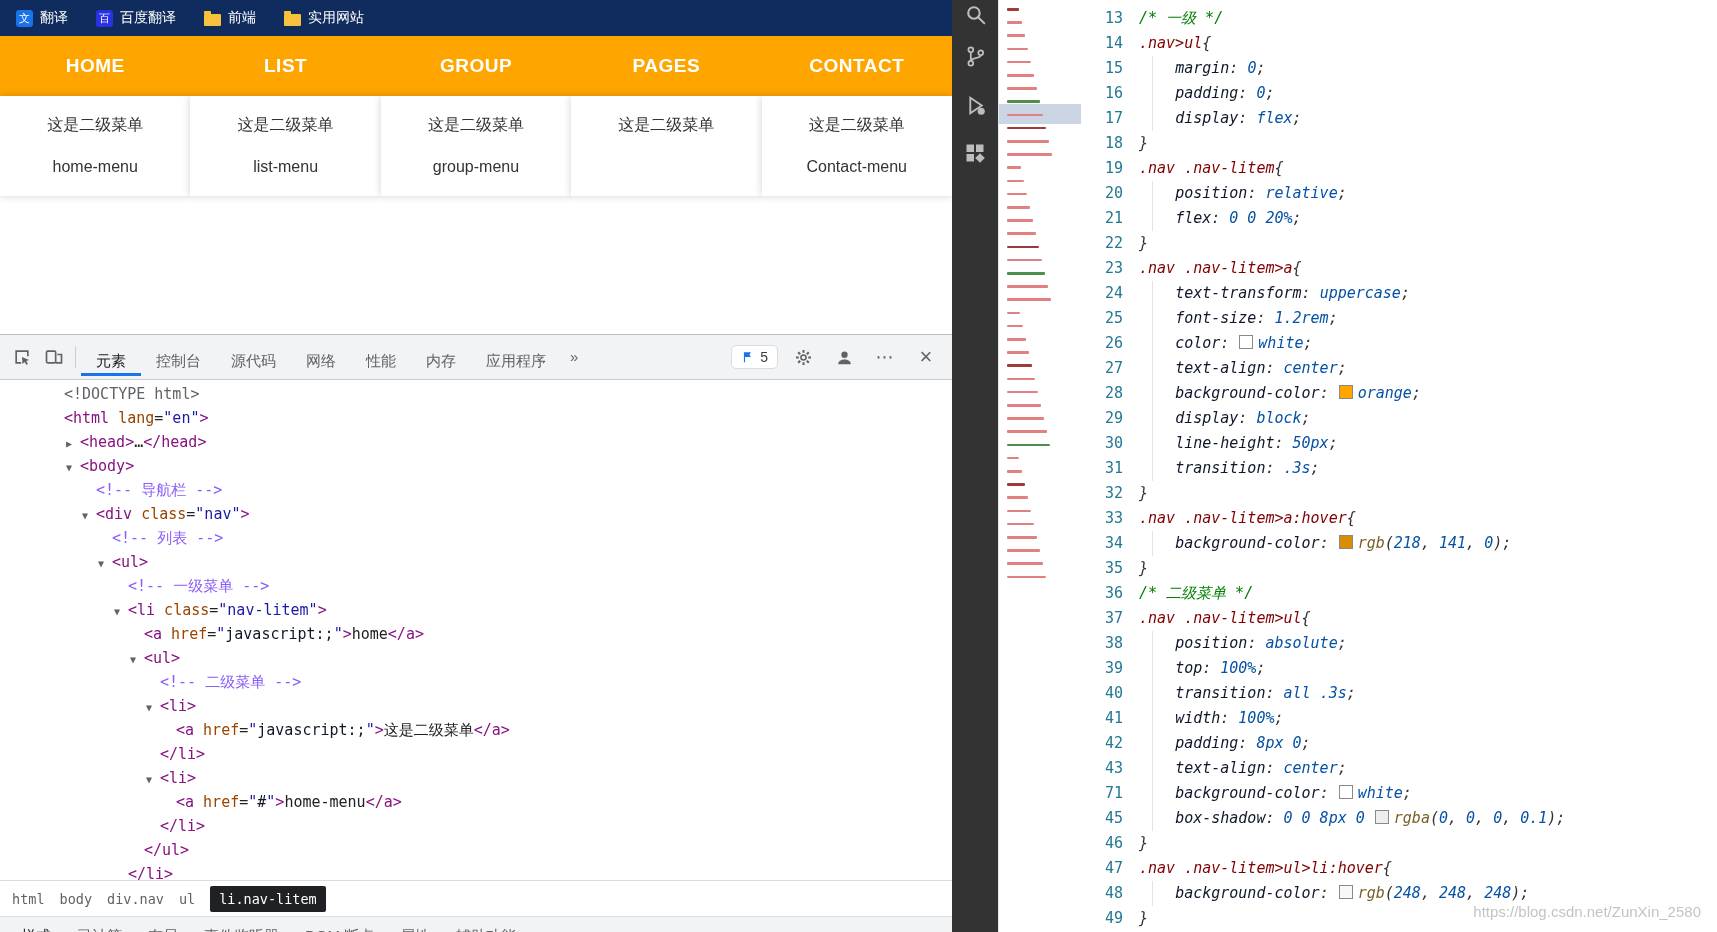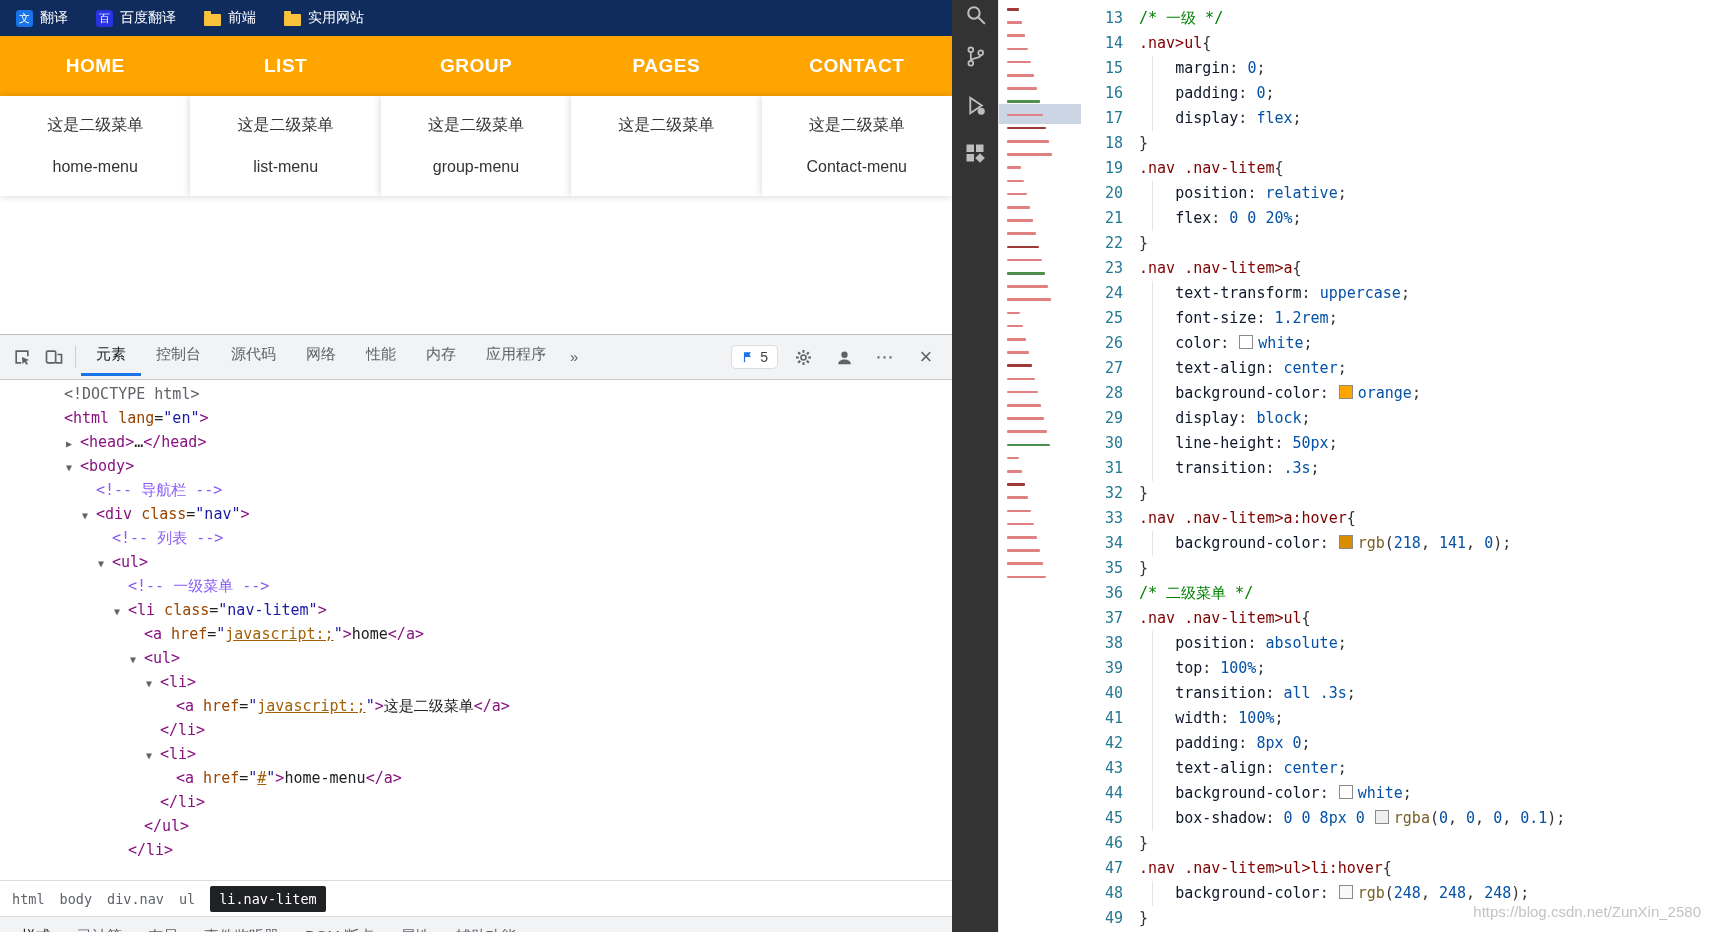--- a/index.html
+++ b/index.html
@@ -30,36 +30,36 @@
 
   .page-rest{height:138px;background:#fff;}
 
   
   .devtools{height:598px;box-sizing:border-box;border-top:1px solid #bdc1c6;background:#fff;
             display:flex;flex-direction:column;overflow:hidden;}
   .dt-toolbar{flex:none;height:44px;background:#f1f3f4;border-bottom:1px solid #cacdd1;
               display:flex;align-items:center;padding-left:6px;}
   .dt-iconbtn{width:32px;height:34px;display:flex;align-items:center;justify-content:center;flex:none;}
   .dt-sep{width:1px;height:22px;background:#cacdd1;margin:0 5px;flex:none;}
-  .dt-tabs{display:flex;height:37px;align-items:flex-end;}
+  .dt-tabs{display:flex;height:37px;}
   .dt-tab{padding:0 15px;line-height:44px;font-size:15px;color:#5f6368;white-space:nowrap;}
   .dt-tab.active{color:#202124;box-shadow:inset 0 -3px 0 #1a73e8;}
   .dt-more{color:#5f6368;font-size:15px;padding:0 9px;line-height:44px;}
   .dt-right{margin-left:auto;display:flex;align-items:center;gap:9px;padding-right:10px;}
   .issues-badge{display:flex;align-items:center;gap:5px;border:1px solid #dadce0;border-radius:5px;
                 padding:3px 9px;background:#fff;font-size:14px;color:#3c4043;}
   .dots{color:#5f6368;font-size:18px;letter-spacing:1px;}
   .dt-x{color:#5f6368;font-size:22px;font-weight:400;}
 
   .elements-tree{flex:none;height:497px;overflow:hidden;background:#fff;position:relative;
                  font-family:"DejaVu Sans Mono",monospace;font-size:15px;line-height:22px;padding-top:3px;margin-left:26px;}
   .tree-row{white-space:pre;position:relative;}
   .arrow{display:inline-block;width:14px;color:#5f6368;font-size:10px;}
   .tk-tag{color:#881280}.tk-attr{color:#994500}.tk-val{color:#1a1aa6}
-  .tk-lnk{color:#a16207;text-decoration:underline}
+  .tk-lnk{color:#0f172a;}
   .tk-cmt{color:#8b5cf6}.tk-doc{color:#5f6368}.tk-txt{color:#202124}
   .tk-pun{color:#202124}
 
   .dt-crumbs{flex:none;height:36px;box-sizing:border-box;border-top:1px solid #dadce0;background:#fff;
              display:flex;align-items:center;gap:15px;padding:0 12px;
              font-family:"DejaVu Sans Mono",monospace;font-size:13.5px;color:#5f6368;}
   .crumb.selected{background:#202124;color:#fff;padding:5px 9px;border-radius:2px;}
 
   .dt-sidebar-tabs{flex:none;height:56px;box-sizing:border-box;border-top:1px solid #dadce0;
                    background:#f1f3f4;display:flex;font-size:15px;color:#5f6368;padding:0 8px;}
@@ -74,21 +74,21 @@
            align-items:center;justify-content:center;}
 
   .minimap{flex:none;width:82px;position:relative;background:#fff;border-left:1px solid #e8e8e8;
            overflow:hidden;}
   .mm-line{position:absolute;height:2.5px;border-radius:1px;}
   .mm-slider{position:absolute;left:0;right:0;top:104px;height:20px;background:rgba(105,135,175,.35);}
 
   .editor{flex:1;display:flex;background:#fff;overflow:hidden;padding-top:6px;
           font-family:"DejaVu Sans Mono",monospace;font-size:15px;line-height:25px;}
   .gutter{flex:none;width:58px;box-sizing:border-box;text-align:right;padding-right:16px;color:#237893;}
-  .code{flex:1;white-space:pre;}
+  .code{flex:1;white-space:pre;font-style:italic;}
   .code-line{position:relative;}
   .code-line.ind::before{content:'';position:absolute;left:13px;top:0;bottom:0;
                          border-left:1px solid #e4e4e4;}
   .t-cmt{color:#008000}.t-sel{color:#800000}.t-prop{color:#0f172a}
   .t-val{color:#0451a5}.t-num{color:#0451a5}.t-fn{color:#795e26}
   .t-pun{color:#333}.t-pln{color:#333}
   .swatch{display:inline-block;width:12px;height:12px;border:1px solid #8a8a8a;
           margin:0 5px 0 1px;vertical-align:-1px;background:#fff;}
 
   .watermark{position:absolute;right:16px;bottom:12px;color:rgba(175,175,175,.75);
@@ -218,20 +218,21 @@
           <div class="tree-row" style="padding-left: 40px;"><span class="arrow">▶</span><span class="tk-tag">&lt;head&gt;</span><span class="tk-txt">…</span><span class="tk-tag">&lt;/head&gt;</span></div>
           <div class="tree-row" style="padding-left: 40px;"><span class="arrow">▼</span><span class="tk-tag">&lt;body&gt;</span></div>
           <div class="tree-row" style="padding-left: 56px;"><span class="arrow"> </span><span class="tk-cmt">&lt;!-- 导航栏 --&gt;</span></div>
           <div class="tree-row" style="padding-left: 56px;"><span class="arrow">▼</span><span class="tk-tag">&lt;div</span><span class="tk-attr"> class</span><span class="tk-pun">=</span><span class="tk-val">"nav"</span><span class="tk-tag">&gt;</span></div>
           <div class="tree-row" style="padding-left: 72px;"><span class="arrow"> </span><span class="tk-cmt">&lt;!-- 列表 --&gt;</span></div>
           <div class="tree-row" style="padding-left: 72px;"><span class="arrow">▼</span><span class="tk-tag">&lt;ul&gt;</span></div>
           <div class="tree-row" style="padding-left: 88px;"><span class="arrow"> </span><span class="tk-cmt">&lt;!-- 一级菜单 --&gt;</span></div>
           <div class="tree-row" style="padding-left: 88px;"><span class="arrow">▼</span><span class="tk-tag">&lt;li</span><span class="tk-attr"> class</span><span class="tk-pun">=</span><span class="tk-val">"nav-litem"</span><span class="tk-tag">&gt;</span></div>
           <div class="tree-row" style="padding-left: 104px;"><span class="arrow"> </span><span class="tk-tag">&lt;a</span><span class="tk-attr"> href</span><span class="tk-pun">=</span><span class="tk-val">"</span><span class="tk-lnk">javascript:;</span><span class="tk-val">"</span><span class="tk-tag">&gt;</span><span class="tk-txt">home</span><span class="tk-tag">&lt;/a&gt;</span></div>
           <div class="tree-row" style="padding-left: 104px;"><span class="arrow">▼</span><span class="tk-tag">&lt;ul&gt;</span></div>
+          <div class="tree-row" style="padding-left: 120px;"><span class="arrow"> </span><span class="tk-cmt">&lt;!-- 二级菜单 --&gt;</span></div>
           <div class="tree-row" style="padding-left: 120px;"><span class="arrow">▼</span><span class="tk-tag">&lt;li&gt;</span></div>
           <div class="tree-row" style="padding-left: 136px;"><span class="arrow"> </span><span class="tk-tag">&lt;a</span><span class="tk-attr"> href</span><span class="tk-pun">=</span><span class="tk-val">"</span><span class="tk-lnk">javascript:;</span><span class="tk-val">"</span><span class="tk-tag">&gt;</span><span class="tk-txt">这是二级菜单</span><span class="tk-tag">&lt;/a&gt;</span></div>
           <div class="tree-row" style="padding-left: 120px;"><span class="arrow"> </span><span class="tk-tag">&lt;/li&gt;</span></div>
           <div class="tree-row" style="padding-left: 120px;"><span class="arrow">▼</span><span class="tk-tag">&lt;li&gt;</span></div>
           <div class="tree-row" style="padding-left: 136px;"><span class="arrow"> </span><span class="tk-tag">&lt;a</span><span class="tk-attr"> href</span><span class="tk-pun">=</span><span class="tk-val">"</span><span class="tk-lnk">#</span><span class="tk-val">"</span><span class="tk-tag">&gt;</span><span class="tk-txt">home-menu</span><span class="tk-tag">&lt;/a&gt;</span></div>
           <div class="tree-row" style="padding-left: 120px;"><span class="arrow"> </span><span class="tk-tag">&lt;/li&gt;</span></div>
           <div class="tree-row" style="padding-left: 104px;"><span class="arrow"> </span><span class="tk-tag">&lt;/ul&gt;</span></div>
           <div class="tree-row" style="padding-left: 88px;"><span class="arrow"> </span><span class="tk-tag">&lt;/li&gt;</span></div>
         </div>
 
@@ -364,21 +365,21 @@
           <div class="gut-line">34</div>
           <div class="gut-line">35</div>
           <div class="gut-line">36</div>
           <div class="gut-line">37</div>
           <div class="gut-line">38</div>
           <div class="gut-line">39</div>
           <div class="gut-line">40</div>
           <div class="gut-line">41</div>
           <div class="gut-line">42</div>
           <div class="gut-line">43</div>
-          <div class="gut-line">44</div>
+          <div class="gut-line">71</div>
           <div class="gut-line">45</div>
           <div class="gut-line">46</div>
           <div class="gut-line">47</div>
           <div class="gut-line">48</div>
           <div class="gut-line">49</div>
           <div class="gut-line">50</div>
         </div>
       <div class="code"><div class="code-line"><span class="t-cmt">/* 一级 */</span></div><div class="code-line"><span class="t-sel">.nav&gt;ul</span><span class="t-pun">{</span></div><div class="code-line ind"><span class="t-pln">    </span><span class="t-prop">margin</span><span class="t-pun">: </span><span class="t-num">0</span><span class="t-pun">;</span></div><div class="code-line ind"><span class="t-pln">    </span><span class="t-prop">padding</span><span class="t-pun">: </span><span class="t-num">0</span><span class="t-pun">;</span></div><div class="code-line ind"><span class="t-pln">    </span><span class="t-prop">display</span><span class="t-pun">: </span><span class="t-val">flex</span><span class="t-pun">;</span></div><div class="code-line"><span class="t-pun">}</span></div><div class="code-line"><span class="t-sel">.nav .nav-litem</span><span class="t-pun">{</span></div><div class="code-line ind"><span class="t-pln">    </span><span class="t-prop">position</span><span class="t-pun">: </span><span class="t-val">relative</span><span class="t-pun">;</span></div><div class="code-line ind"><span class="t-pln">    </span><span class="t-prop">flex</span><span class="t-pun">: </span><span class="t-num">0 0 20%</span><span class="t-pun">;</span></div><div class="code-line"><span class="t-pun">}</span></div><div class="code-line"><span class="t-sel">.nav .nav-litem&gt;a</span><span class="t-pun">{</span></div><div class="code-line ind"><span class="t-pln">    </span><span class="t-prop">text-transform</span><span class="t-pun">: </span><span class="t-val">uppercase</span><span class="t-pun">;</span></div><div class="code-line ind"><span class="t-pln">    </span><span class="t-prop">font-size</span><span class="t-pun">: </span><span class="t-num">1.2rem</span><span class="t-pun">;</span></div><div class="code-line ind"><span class="t-pln">    </span><span class="t-prop">color</span><span class="t-pun">: </span><span class="swatch" style="background: rgb(255, 255, 255);"></span><span class="t-val">white</span><span class="t-pun">;</span></div><div class="code-line ind"><span class="t-pln">    </span><span class="t-prop">text-align</span><span class="t-pun">: </span><span class="t-val">center</span><span class="t-pun">;</span></div><div class="code-line ind"><span class="t-pln">    </span><span class="t-prop">background-color</span><span class="t-pun">: </span><span class="swatch" style="background: rgb(255, 165, 0);"></span><span class="t-val">orange</span><span class="t-pun">;</span></div><div class="code-line ind"><span class="t-pln">    </span><span class="t-prop">display</span><span class="t-pun">: </span><span class="t-val">block</span><span class="t-pun">;</span></div><div class="code-line ind"><span class="t-pln">    </span><span class="t-prop">line-height</span><span class="t-pun">: </span><span class="t-num">50px</span><span class="t-pun">;</span></div><div class="code-line ind"><span class="t-pln">    </span><span class="t-prop">transition</span><span class="t-pun">: </span><span class="t-num">.3s</span><span class="t-pun">;</span></div><div class="code-line"><span class="t-pun">}</span></div><div class="code-line"><span class="t-sel">.nav .nav-litem&gt;a:hover</span><span class="t-pun">{</span></div><div class="code-line ind"><span class="t-pln">    </span><span class="t-prop">background-color</span><span class="t-pun">: </span><span class="swatch" style="background: rgb(218, 141, 0);"></span><span class="t-fn">rgb</span><span class="t-pun">(</span><span class="t-num">218</span><span class="t-pun">, </span><span class="t-num">141</span><span class="t-pun">, </span><span class="t-num">0</span><span class="t-pun">);</span></div><div class="code-line"><span class="t-pun">}</span></div><div class="code-line"><span class="t-cmt">/* 二级菜单 */</span></div><div class="code-line"><span class="t-sel">.nav .nav-litem&gt;ul</span><span class="t-pun">{</span></div><div class="code-line ind"><span class="t-pln">    </span><span class="t-prop">position</span><span class="t-pun">: </span><span class="t-val">absolute</span><span class="t-pun">;</span></div><div class="code-line ind"><span class="t-pln">    </span><span class="t-prop">top</span><span class="t-pun">: </span><span class="t-num">100%</span><span class="t-pun">;</span></div><div class="code-line ind"><span class="t-pln">    </span><span class="t-prop">transition</span><span class="t-pun">: </span><span class="t-val">all</span><span class="t-pln"> </span><span class="t-num">.3s</span><span class="t-pun">;</span></div><div class="code-line ind"><span class="t-pln">    </span><span class="t-prop">width</span><span class="t-pun">: </span><span class="t-num">100%</span><span class="t-pun">;</span></div><div class="code-line ind"><span class="t-pln">    </span><span class="t-prop">padding</span><span class="t-pun">: </span><span class="t-num">8px 0</span><span class="t-pun">;</span></div><div class="code-line ind"><span class="t-pln">    </span><span class="t-prop">text-align</span><span class="t-pun">: </span><span class="t-val">center</span><span class="t-pun">;</span></div><div class="code-line ind"><span class="t-pln">    </span><span class="t-prop">background-color</span><span class="t-pun">: </span><span class="swatch" style="background: rgb(255, 255, 255);"></span><span class="t-val">white</span><span class="t-pun">;</span></div><div class="code-line ind"><span class="t-pln">    </span><span class="t-prop">box-shadow</span><span class="t-pun">: </span><span class="t-num">0 0 8px 0 </span><span class="swatch" style="background: rgb(238, 238, 238);"></span><span class="t-fn">rgba</span><span class="t-pun">(</span><span class="t-num">0</span><span class="t-pun">, </span><span class="t-num">0</span><span class="t-pun">, </span><span class="t-num">0</span><span class="t-pun">, </span><span class="t-num">0.1</span><span class="t-pun">);</span></div><div class="code-line"><span class="t-pun">}</span></div><div class="code-line"><span class="t-sel">.nav .nav-litem&gt;ul&gt;li:hover</span><span class="t-pun">{</span></div><div class="code-line ind"><span class="t-pln">    </span><span class="t-prop">background-color</span><span class="t-pun">: </span><span class="swatch" style="background: rgb(248, 248, 248);"></span><span class="t-fn">rgb</span><span class="t-pun">(</span><span class="t-num">248</span><span class="t-pun">, </span><span class="t-num">248</span><span class="t-pun">, </span><span class="t-num">248</span><span class="t-pun">);</span></div><div class="code-line"><span class="t-pun">}</span></div><div class="code-line">&nbsp;</div></div>
     </div>
 

